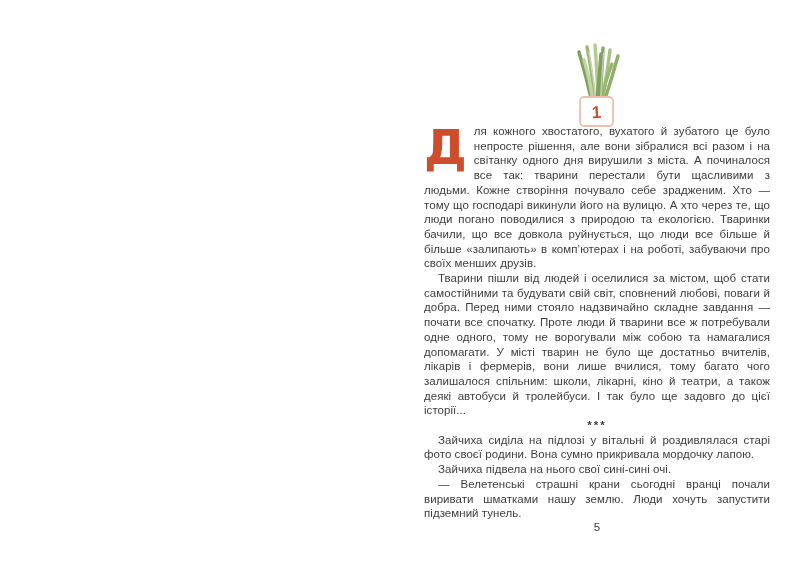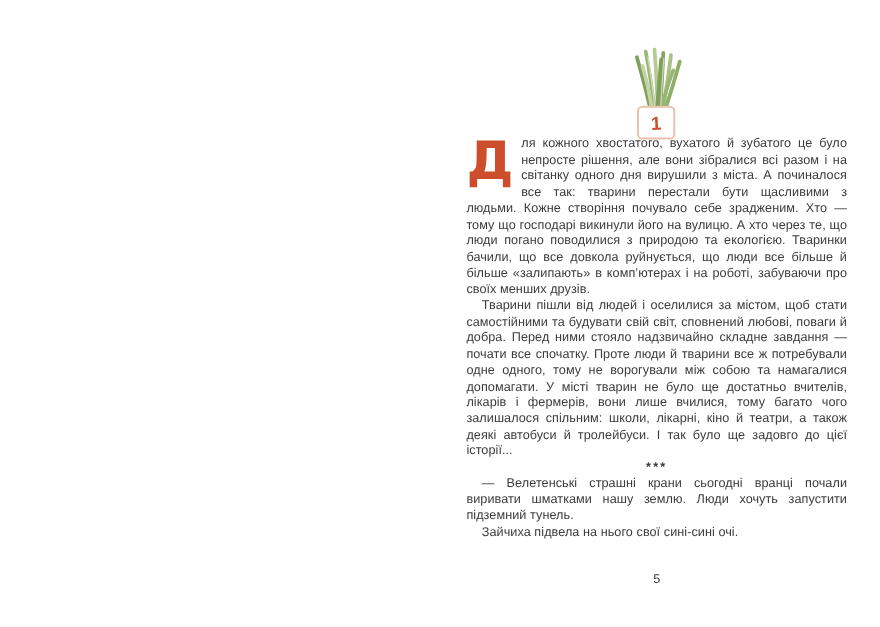--- a/index.html
+++ b/index.html
@@ -122,23 +122,24 @@
       </svg>
     </div>
 
     <div class="text-block">
       <p class="first"><span class="dropcap">Д</span><span>ля кожного хвостатого, вухатого й зубатого це було непросте рішення, але вони зібралися всі разом і на світанку одного дня вирушили з міста. А починалося все так: тварини перестали бути щасливими з людьми. Кожне створіння почувало себе зрадженим. Хто — тому що господарі викинули його на вулицю. А хто через те, що люди погано поводилися з природою та екологією. Тваринки бачили, що все довкола руйнується, що люди все більше й більше «залипають» в комп’ютерах і на роботі, забуваючи про своїх менших друзів.</span></p>
 
       <p class="indent">Тварини пішли від людей і оселилися за містом, щоб стати самостійними та будувати свій світ, сповнений любові, поваги й добра. Перед ними стояло надзвичайно складне завдання — почати все спочатку. Проте люди й тварини все ж потребували одне одного, тому не ворогували між собою та намагалися допомагати. У місті тварин не було ще достатньо вчителів, лікарів і фермерів, вони лише вчилися, тому багато чого залишалося спільним: школи, лікарні, кіно й театри, а також деякі автобуси й тролейбуси. І так було ще задовго до цієї історії...</p>
 
       <div class="separator">***</div>
 
+      <p class="indent">Зайчиха сиділа на підлозі у вітальні й роздивлялася старі фото своєї родини. Вона сумно прикривала мордочку лапою.</p>
 
 
+      <p class="indent">Зайчиха підвела на нього свої сині-сині очі.</p>
+
       <p class="indent">— Велетенські страшні крани сьогодні вранці почали виривати шматками нашу землю. Люди хочуть запустити підземний тунель.</p>
-
-      <p class="indent">Зайчиха підвела на нього свої сині-сині очі.</p>
     </div>
 
     <div class="page-number">5</div>
 
   </div>
 </div>
 
 </body></html>

